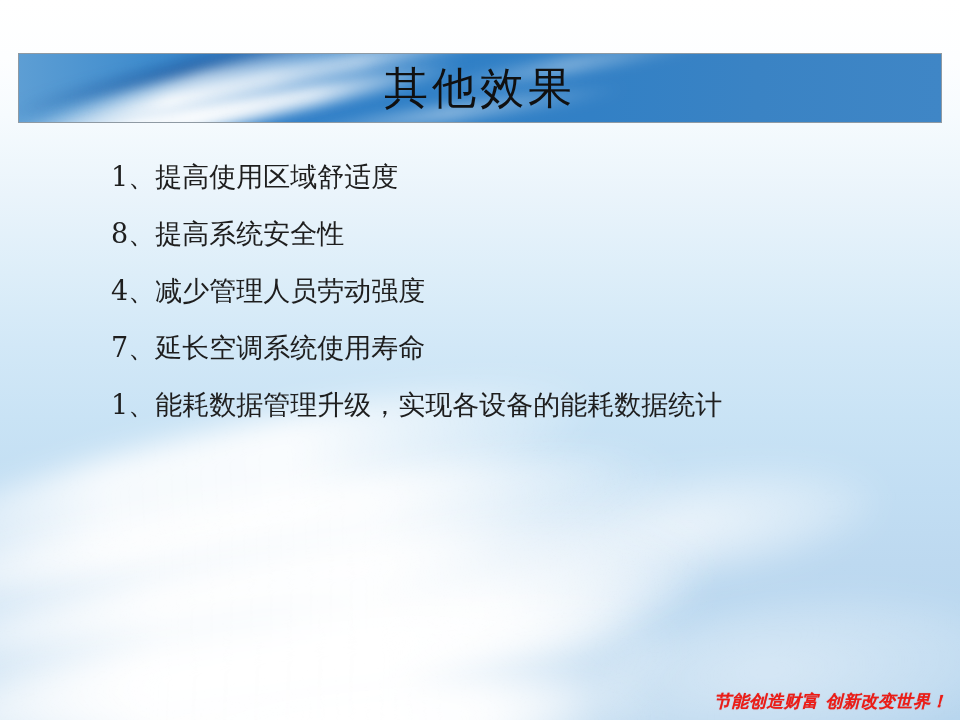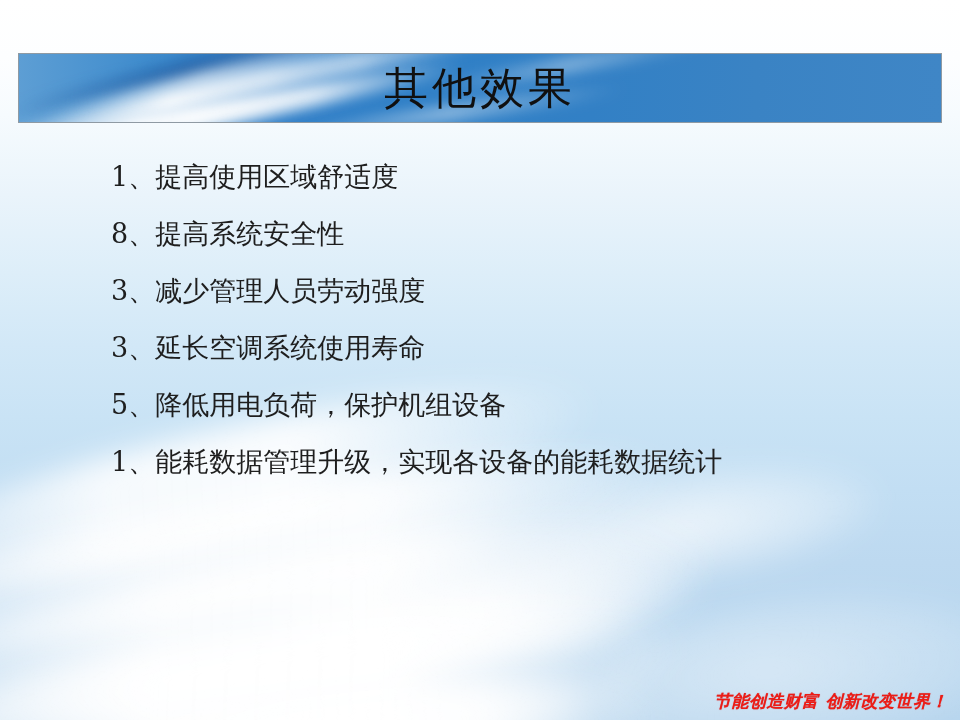--- a/index.html
+++ b/index.html
@@ -236,21 +236,20 @@
     <div class="banner-streak bs1"></div>
     <div class="banner-streak bs2"></div>
     <div class="banner-streak bs6"></div>
     <div class="banner-streak bs7"></div>
     <div id="title-text">其他效果</div>
   </div>
 
   <div id="bullet-list">
     <div class="bullet-item">1、提高使用区域舒适度</div>
     <div class="bullet-item">8、提高系统安全性</div>
-    <div class="bullet-item">3、减少管理人员劳动强度</div>
-    <div class="bullet-item">3、延长空调系统使用寿命</div>
-    <div class="bullet-item">5、降低用电负荷，保护机组设备</div>
+    <div class="bullet-item">4、减少管理人员劳动强度</div>
+    <div class="bullet-item">7、延长空调系统使用寿命</div>
     <div class="bullet-item">1、能耗数据管理升级，实现各设备的能耗数据统计</div>
   </div>
 
   <div id="footer-slogan">节能创造财富 创新改变世界！</div>
 
 </div>
 
 </body></html>

